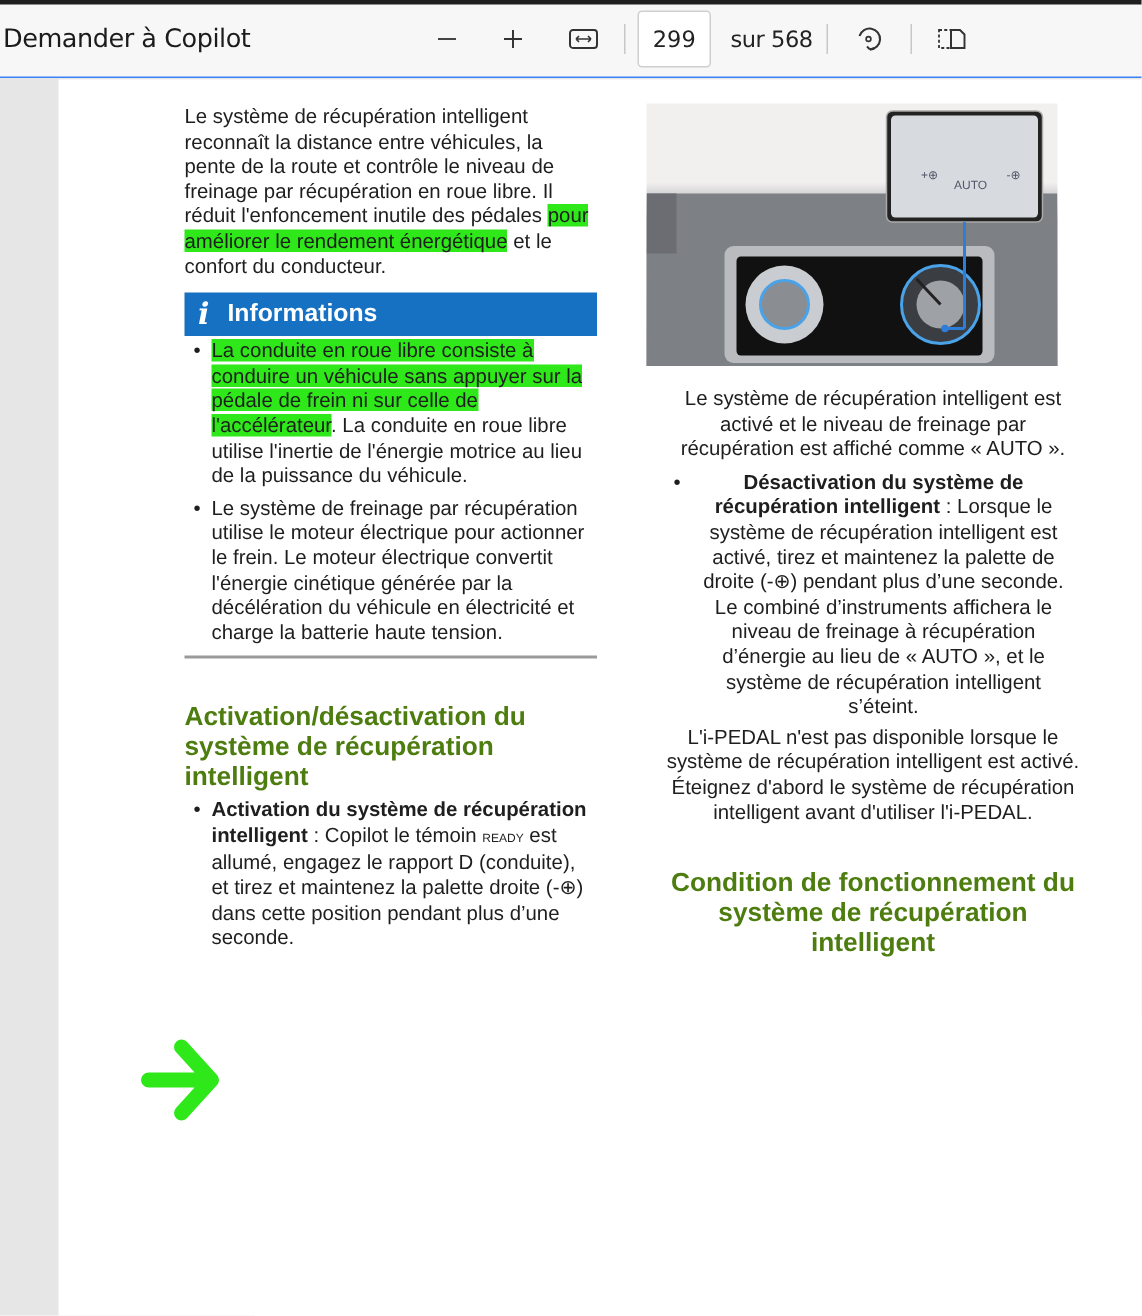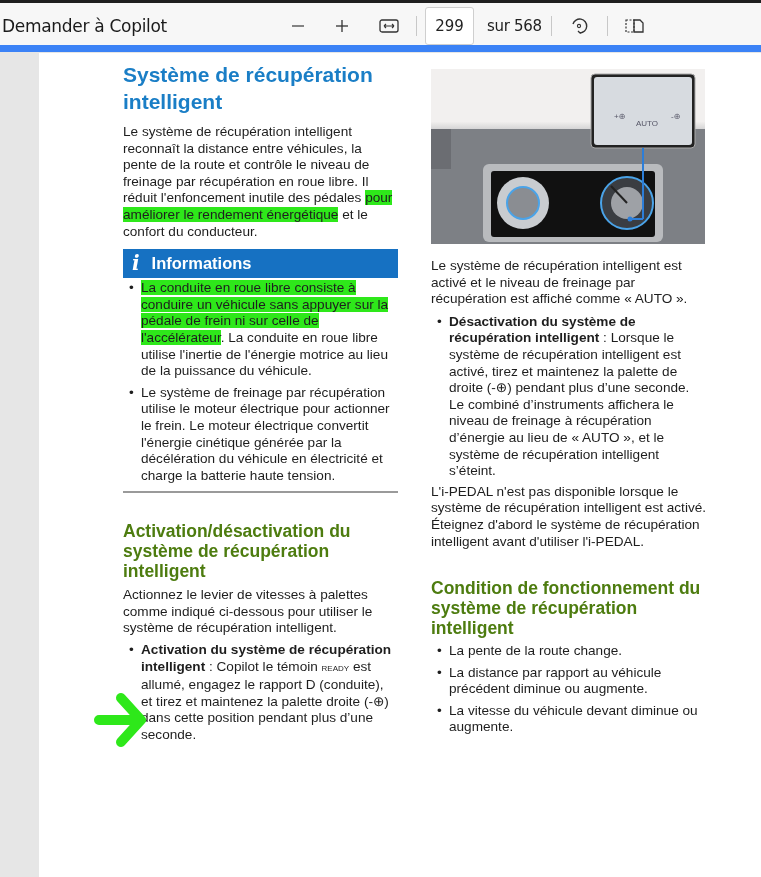--- a/index.html
+++ b/index.html
@@ -4,21 +4,21 @@
 <style>
   html, body { margin: 0; padding: 0; }
   body {
     width: 761px; height: 877px; overflow: hidden;
     background: #e6e6e6;
     font-family: "Liberation Sans", sans-serif;
     position: relative;
   }
   .topbar {
     position: absolute; left: 0; top: 0; width: 761px; height: 52px;
-    background: #f7f7f7; border-bottom: 7px solid #3b82f6;
+    background: #f7f7f7; border-bottom: 1px solid #3b82f6;
     box-sizing: border-box;
   }
   .topbar::before {
     content: ""; position: absolute; left: 0; top: 0; width: 100%; height: 3px; background: #1f1f1f;
   }
   .copilot {
     position: absolute; left: 2px; top: 16px; font-size: 17px; color: #1b1b1b;
     font-family: "DejaVu Sans", sans-serif; letter-spacing: -0.3px;
   }
   .tbtn {
@@ -36,21 +36,21 @@
   .pagetotal {
     position: absolute; left: 487px; top: 17px; font-size: 15px; color: #222;
     font-family: "DejaVu Sans", sans-serif; letter-spacing: -0.3px; text-align: right;
   }
   .page {
     position: absolute; left: 39px; top: 53px; width: 722px; height: 824px;
     background: #fff;
   }
   .col { position: absolute; font-size: 13.6px; line-height: 16.6px; color: #1e1e1e; }
   .colL { left: 84px; top: 8px; width: 275px; }
-  .colR { left: 392px; top: 0; width: 278px; }
+  .colR { left: 404px; top: 0; width: 278px; text-align: center; }
   h1.big {
     margin: 0; color: #1a7ec6; font-size: 21px; line-height: 27px; font-weight: bold;
   }
   h2.sub {
     margin: 0; color: #4d7c0f; font-size: 17.5px; line-height: 20px; font-weight: bold;
   }
   p { margin: 0; }
   .hl { background: #2ee81a; }
   .infohdr {
     background: #1671c2; color: #fff; height: 29px; display: flex; align-items: center;
@@ -107,41 +107,39 @@
     <svg width="22" height="18">
         <rect x="2" y="3" width="8" height="12" fill="none" stroke="#333" stroke-width="1.2" stroke-dasharray="2 1.5"></rect>
         <path d="M10 3h6l3 3v9h-9z" fill="none" stroke="#333" stroke-width="1.3"></path>
       </svg>
   </div>
 </div>
 
 <div class="page">
 
   <div class="col colL">
-    <h1 class="big">Système de récupération intelligent</h1>
     <p style="margin-top:9px">
       <span>Le système de récupération intelligent reconnaît la distance entre véhicules, la pente de la route et contrôle le niveau de freinage par récupération en roue libre. Il réduit l'enfoncement inutile des pédales</span>
       <span class="hl">pour améliorer le rendement énergétique</span>
       <span>et le confort du conducteur.</span>
     </p>
 
     <div style="margin-top:9px">
       <div class="infohdr">
         <span class="i">i</span>
         <span>Informations</span>
       </div>
       <ul style="margin-top:2px">
         <li><span class="hl">La conduite en roue libre consiste à conduire un véhicule sans appuyer sur la pédale de frein ni sur celle de l'accélérateur</span><span>. La conduite en roue libre utilise l'inertie de l'énergie motrice au lieu de la puissance du véhicule.</span></li>
         <li style="margin-top:5px"><span>Le système de freinage par récupération utilise le moteur électrique pour actionner le frein. Le moteur électrique convertit l'énergie cinétique générée par la décélération du véhicule en électricité et charge la batterie haute tension.</span></li>
       </ul>
       <div class="rule"></div>
     </div>
 
     <h2 class="sub" style="margin-top:28px">Activation/désactivation du système de récupération intelligent</h2>
-    <p style="margin-top:6px">Actionnez le levier de vitesses à palettes comme indiqué ci-dessous pour utiliser le système de récupération intelligent.</p>
     <ul style="margin-top:5px">
       <li>
         <b>Activation du système de récupération intelligent</b><span> : Copilot le témoin </span><span class="ready">READY</span><span> est allumé, engagez le rapport D (conduite), et tirez et maintenez la palette droite (-⊕) dans cette position pendant plus d’une seconde.</span>
       </li>
     </ul>
   </div>
 
   <svg class="arrow" width="60" height="62">
     <path d="M8 31 H50 M30 9 L50 31 L30 53" stroke="#2ee81a" stroke-width="10" stroke-linecap="round" stroke-linejoin="round" fill="none"></path>
   </svg>
@@ -168,19 +166,14 @@
     <span style="position:absolute;left:240px;top:43px;font-size:8px;color:#556">-⊕</span>
   </div>
 
   <div class="col colR" style="top:205px">
     <p>Le système de récupération intelligent est activé et le niveau de freinage par récupération est affiché comme « AUTO ».</p>
     <ul style="margin-top:6px">
       <li><b>Désactivation du système de récupération intelligent</b><span> : Lorsque le système de récupération intelligent est activé, tirez et maintenez la palette de droite (-⊕) pendant plus d’une seconde. Le combiné d’instruments affichera le niveau de freinage à récupération d’énergie au lieu de « AUTO », et le système de récupération intelligent s’éteint.</span></li>
     </ul>
     <p style="margin-top:0">L'i-PEDAL n'est pas disponible lorsque le système de récupération intelligent est activé. Éteignez d'abord le système de récupération intelligent avant d'utiliser l'i-PEDAL.</p>
     <h2 class="sub" style="margin-top:28px">Condition de fonctionnement du système de récupération intelligent</h2>
-    <ul style="margin-top:5px">
-      <li>La pente de la route change.</li>
-      <li style="margin-top:5px">La distance par rapport au véhicule précédent diminue ou augmente.</li>
-      <li style="margin-top:5px">La vitesse du véhicule devant diminue ou augmente.</li>
-    </ul>
   </div>
 </div>
 
 </body></html>

